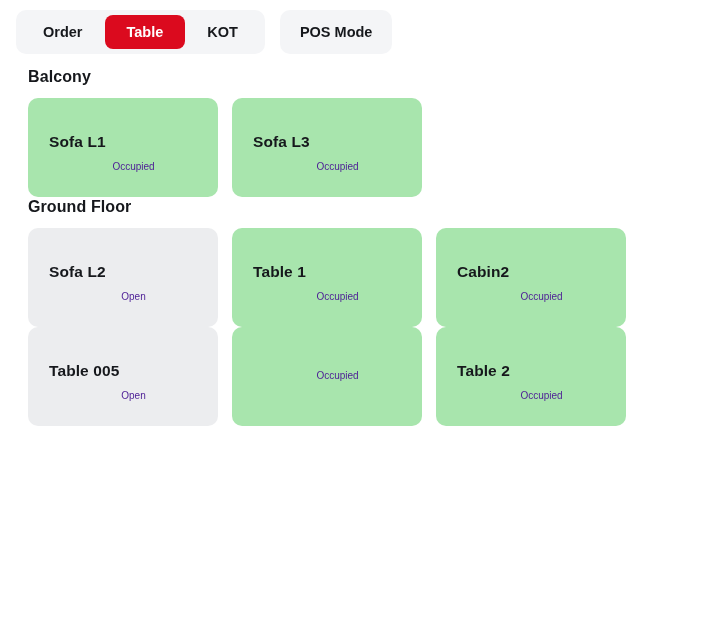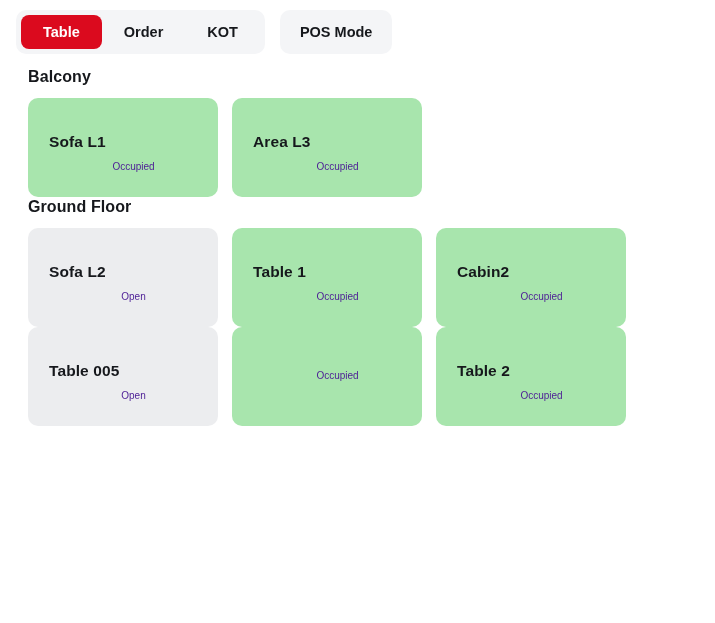--- a/index.html
+++ b/index.html
@@ -115,37 +115,37 @@
     color: #4c1d95;
     line-height: 18px;
     text-align: center;
   }
 </style>
 </head>
 <body>
 
 <div class="topbar">
   <div class="tab-group" id="tab-group">
+      <button class="tab">Order</button>
       <button class="tab active">Table</button>
-      <button class="tab">Order</button>
       <button class="tab">KOT</button>
     </div>
   <button class="pos-btn">POS Mode</button>
 </div>
 
 <div class="content" id="sections-root">
     <div class="section">
       <div class="section-title">Balcony</div>
       <div class="card-row">
         <div class="table-card occupied">
           <div class="card-name">Sofa L1</div>
           <div class="card-status">Occupied</div>
         </div>
         <div class="table-card occupied">
-          <div class="card-name">Area L3</div>
+          <div class="card-name">Sofa L3</div>
           <div class="card-status">Occupied</div>
         </div>
       </div>
     </div>
     <div class="section">
       <div class="section-title">Ground Floor</div>
       <div class="card-row">
         <div class="table-card open">
           <div class="card-name">Sofa L2</div>
           <div class="card-status">Open</div>

